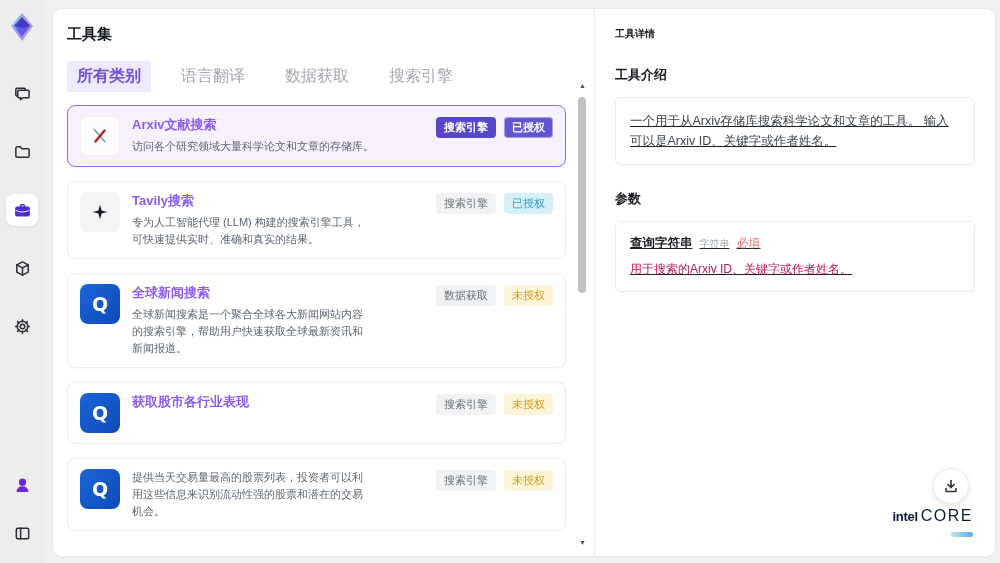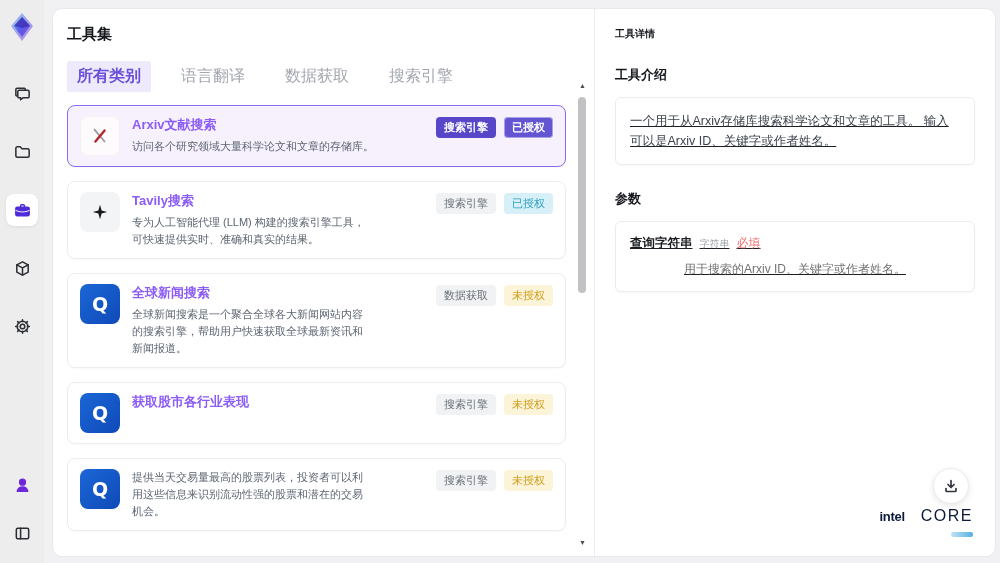--- a/index.html
+++ b/index.html
@@ -85,32 +85,32 @@
   .right-col { flex:1; position:relative; padding:18px 20px; }
   .detail-title { font-size:10px; font-weight:bold; color:#15181d; }
   .section-heading { font-size:13px; font-weight:bold; color:#15181d; margin-top:25px; }
   .info-box { margin-top:13px; border:1px solid #ececef; border-radius:6px; background:#fff;
     box-shadow:0 1px 2px rgba(20,20,40,.03); padding:13px 14px;text-decoration:underline; }
   .intro-text { font-size:12.5px; color:#3c434d; line-height:1.6; }
   .param-line { display:flex; align-items:baseline; gap:7px; }
   .param-name { font-size:12.5px; font-weight:bold; color:#1a1d22; }
   .param-type { font-size:10px; color:#9aa0a8; }
   .param-required { font-size:12px; color:#ef6e6e; }
-  .param-desc { margin-top:9px; font-size:12px; color:#737373;text-align:center; }
+  .param-desc { margin-top:9px; font-size:12px; color:#be185d; }
 
   
   .fab {
     position:absolute; right:26px; bottom:52px; width:36px; height:36px; border-radius:50%;
     background:#fff; border:1px solid #ececef; box-shadow:0 2px 6px rgba(0,0,0,.10);
     display:flex; align-items:center; justify-content:center; cursor:pointer;
   }
   .fab svg { width:16px; height:16px; stroke:#33373d; fill:none; stroke-width:1.7;
     stroke-linecap:round; stroke-linejoin:round; }
   .brand { position:absolute; right:22px; bottom:16px; text-align:right; line-height:1; }
-  .brand-row { display:flex; align-items:baseline; gap:16px; justify-content:flex-end;text-align:right; }
+  .brand-row { display:flex; align-items:baseline; gap:3px; justify-content:flex-end;text-align:right; }
   .brand-intel { font-size:13px; font-weight:bold; color:#0c1a3a; letter-spacing:-0.3px; }
   .brand-core { font-size:16px; font-weight:400; color:#0c1a3a; letter-spacing:1.5px; }
   .brand-bar { display:inline-block; margin-top:3px; width:22px; height:5px; border-radius:2px;
     background:linear-gradient(90deg,#bfe3f5,#58aee4); }
 </style>
 </head>
 <body>
 
 <div class="rail">
   <div class="logo">

